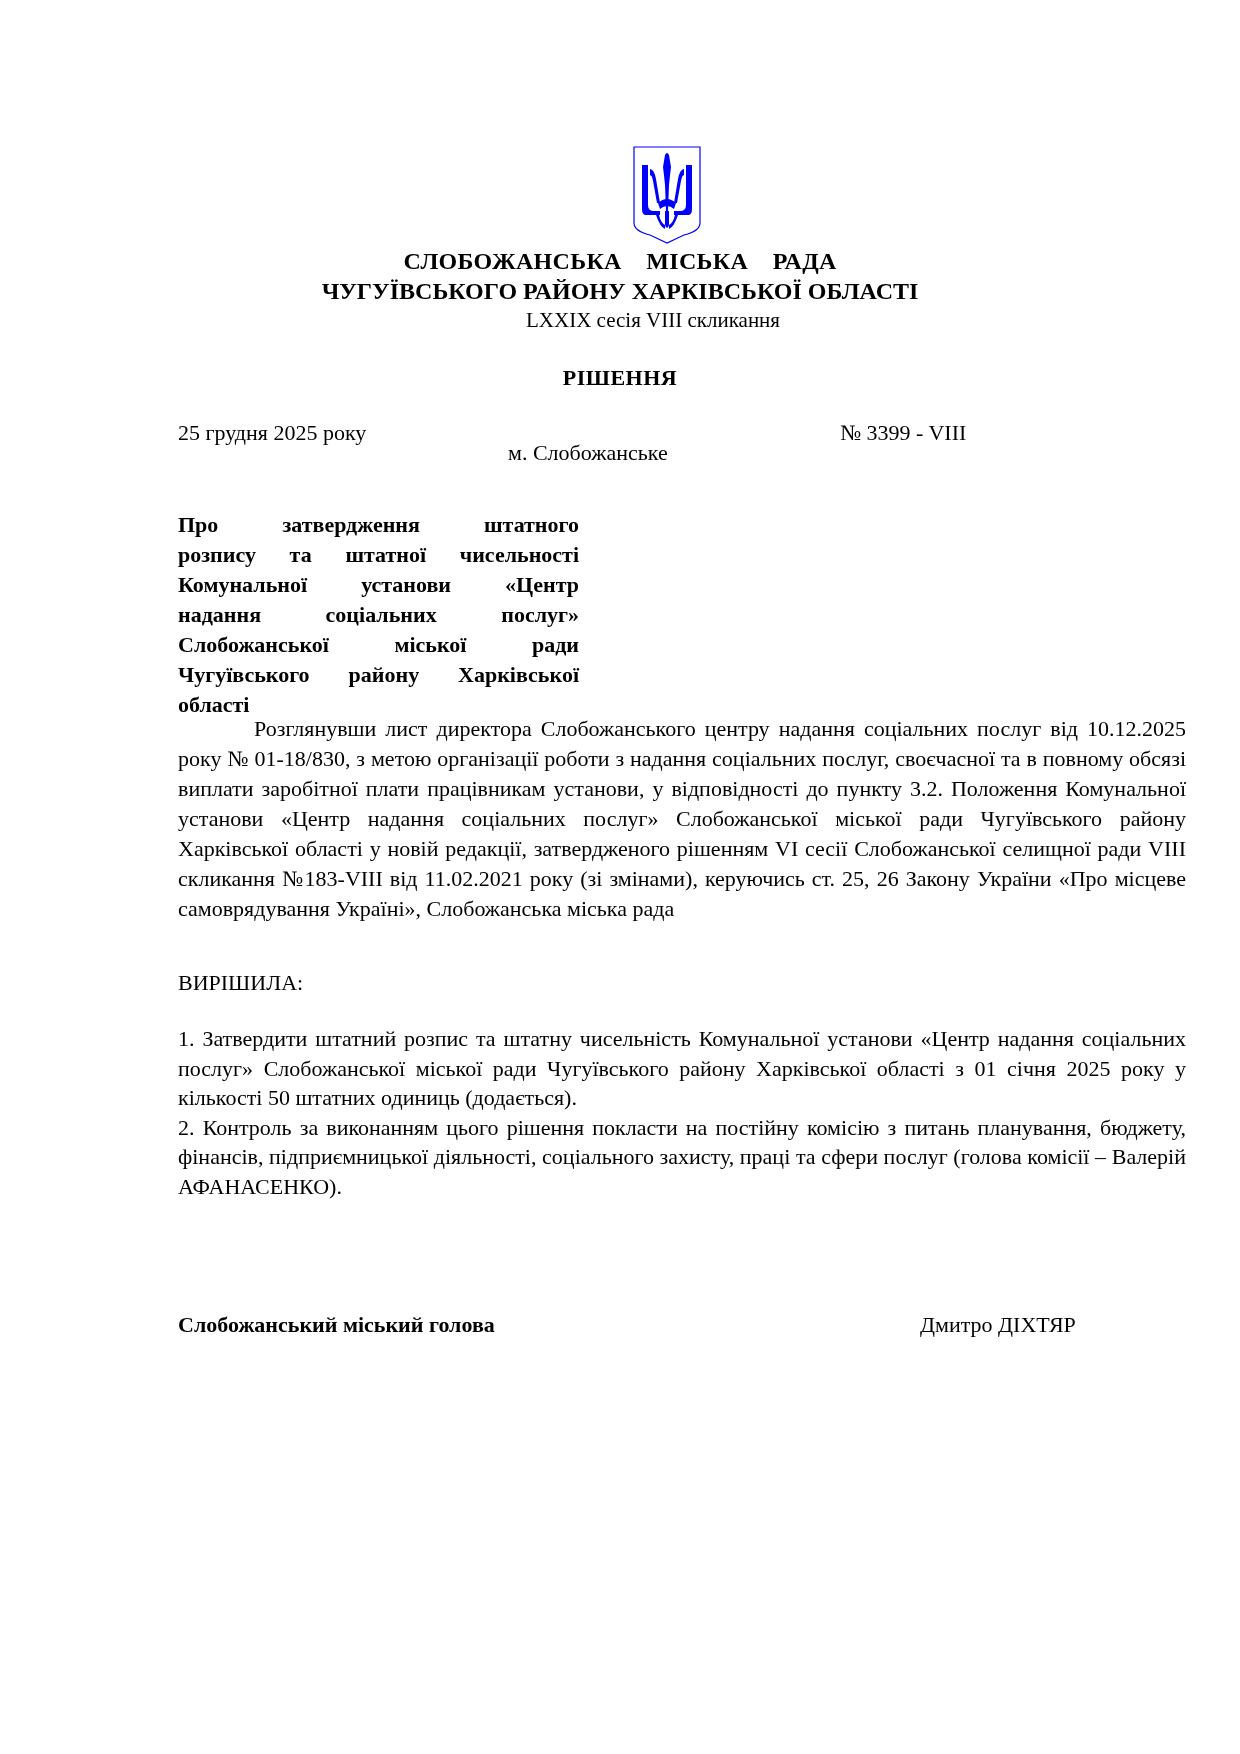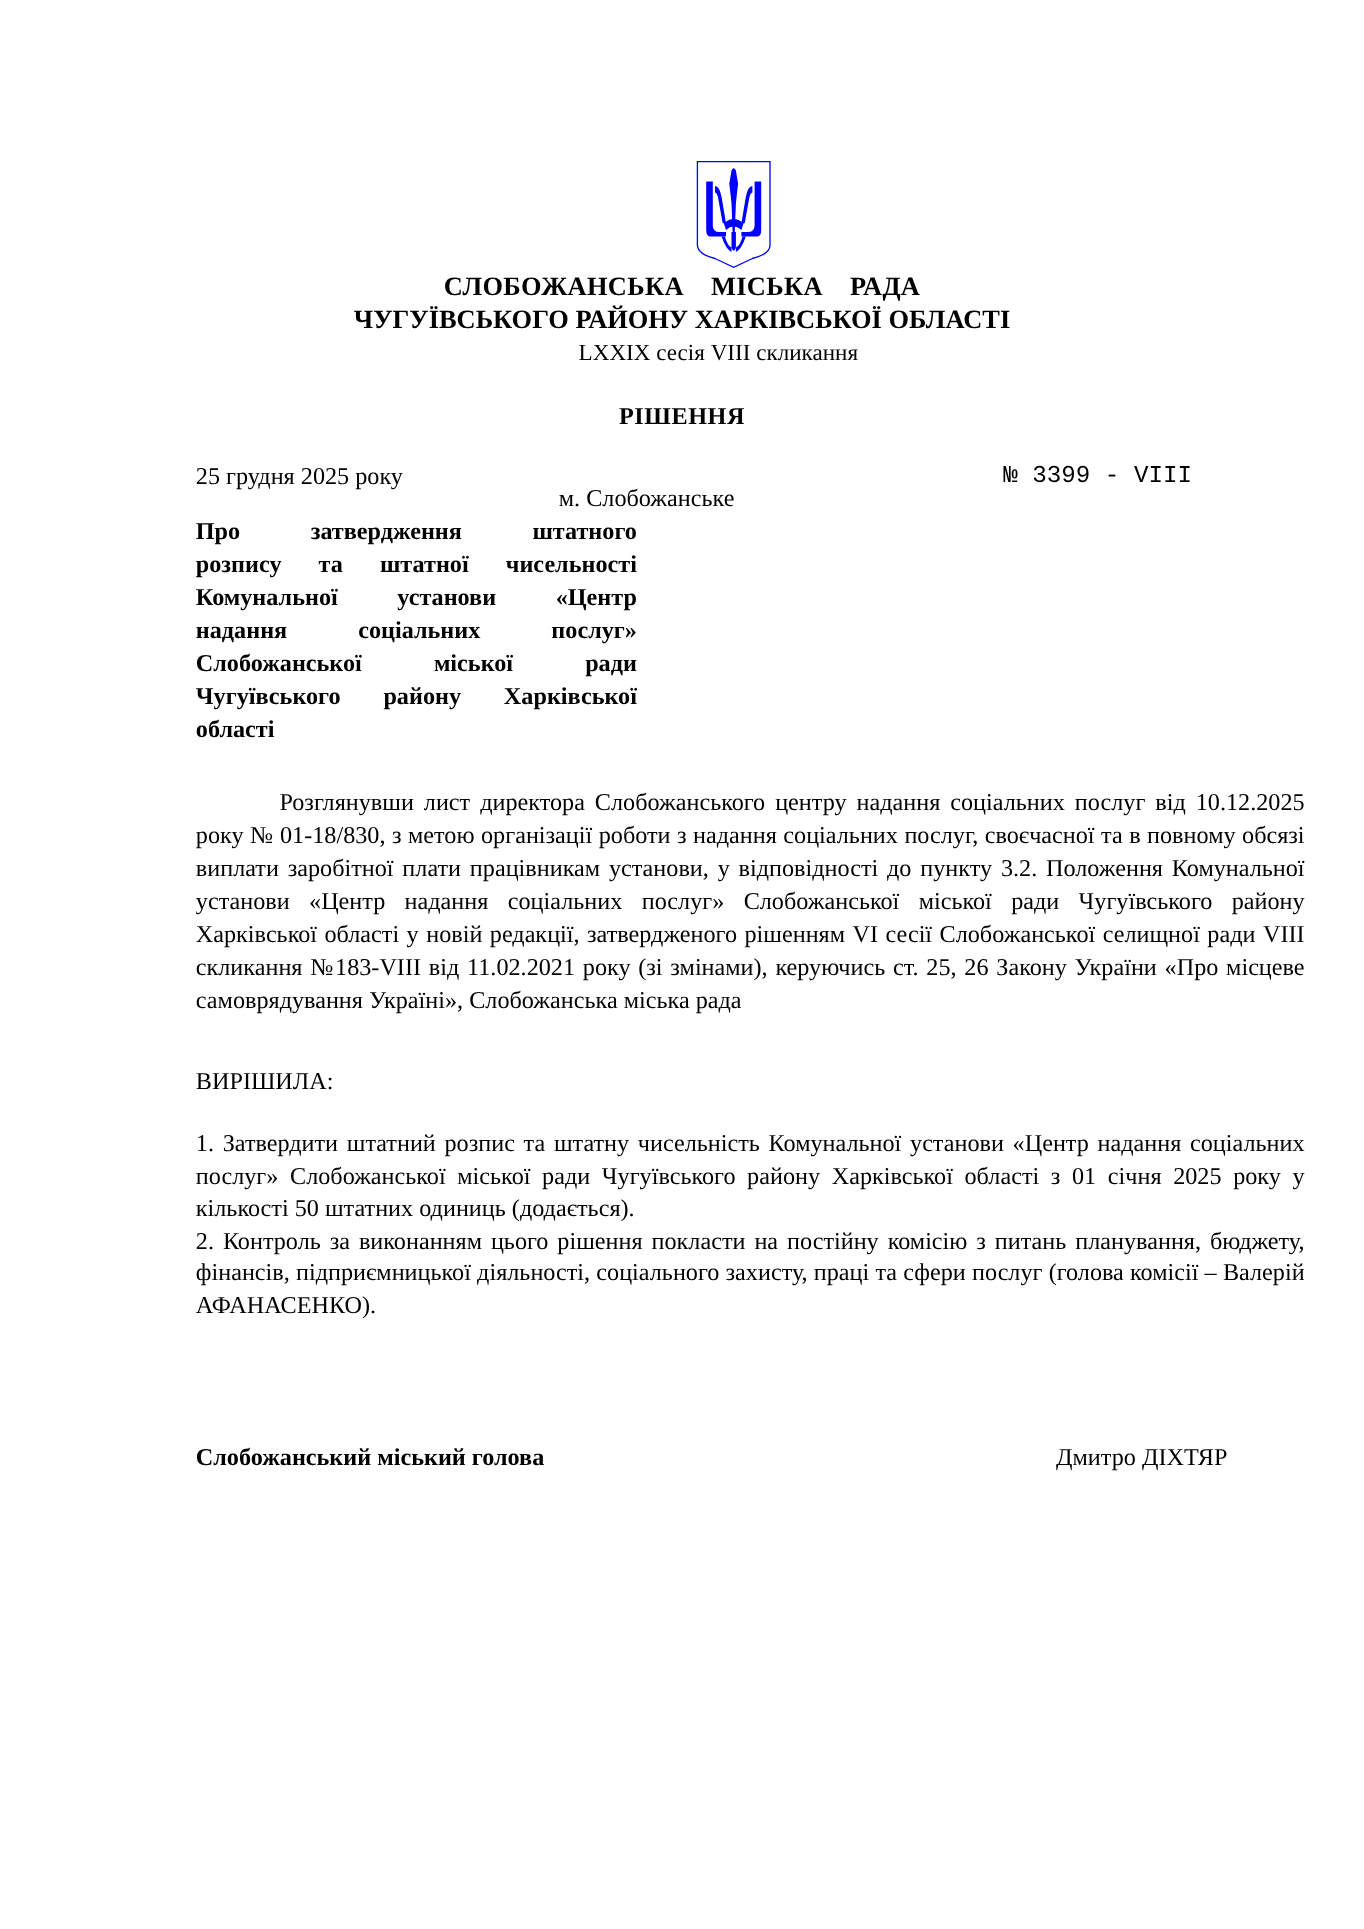--- a/index.html
+++ b/index.html
@@ -8,31 +8,31 @@
   .page { position: absolute; left: 0; top: 0; width: 1240px; height: 1754px; background: #fff; }
   .emblem { position: absolute; left: 632px; top: 145px; width: 70px; height: 100px; }
   .center { position: absolute; left: 0; width: 1240px; text-align: center; }
   .hdr1 { top: 248px; font-size: 24px; font-weight: bold; letter-spacing: 0.3px; word-spacing: 6px; }
   .hdr2 { top: 278px; font-size: 24px; font-weight: bold; }
   .hdr3 { top: 308px; font-size: 21px; padding-left: 33px; }
   .decision { top: 365px; font-size: 22px; font-weight: bold; letter-spacing: 0.5px; }
   .meta { position: absolute; top: 420px; font-size: 22px; }
   .meta-date { left: 178px; }
   .meta-place { left: 508px; margin-top: 20px; }
-  .meta-num { left: 912px; font-family: Liberation Mono, monospace; }
-  .subject { position: absolute; left: 178px; top: 468px; width: 401px; font-size: 22px;
+  .meta-num { left: 840px; }
+  .subject { position: absolute; left: 178px; top: 510px; width: 401px; font-size: 22px;
              font-weight: bold; line-height: 30px; text-align: justify; text-align-last: justify; }
   .subject .last { text-align-last: left; display: block; }
   .body { position: absolute; left: 178px; width: 1008px; font-size: 22px; line-height: 30px; text-align: justify; }
   .para { top: 714px; text-indent: 76px; }
   .resolved { position: absolute; left: 178px; top: 970px; font-size: 22px; }
   .items { top: 1024px; line-height: 29.5px; }
   .items p { margin: 0; }
   .sign-left { position: absolute; left: 178px; top: 1312px; font-size: 22px; font-weight: bold; }
-  .sign-right { position: absolute; left: 960px; top: 1312px; font-size: 22px; }
+  .sign-right { position: absolute; left: 920px; top: 1312px; font-size: 22px; }
 </style>
 </head>
 <body>
 
 <div class="page">
 
   <div class="emblem">
     <svg width="70" height="100" viewBox="0 0 70 100">
       <path d="M2 2 H68 V78 Q68 86 52 90 L35 98 L18 90 Q2 86 2 78 Z" fill="none" stroke="#0000ff" stroke-width="1.2"></path>
       <g fill="#0000ff">

